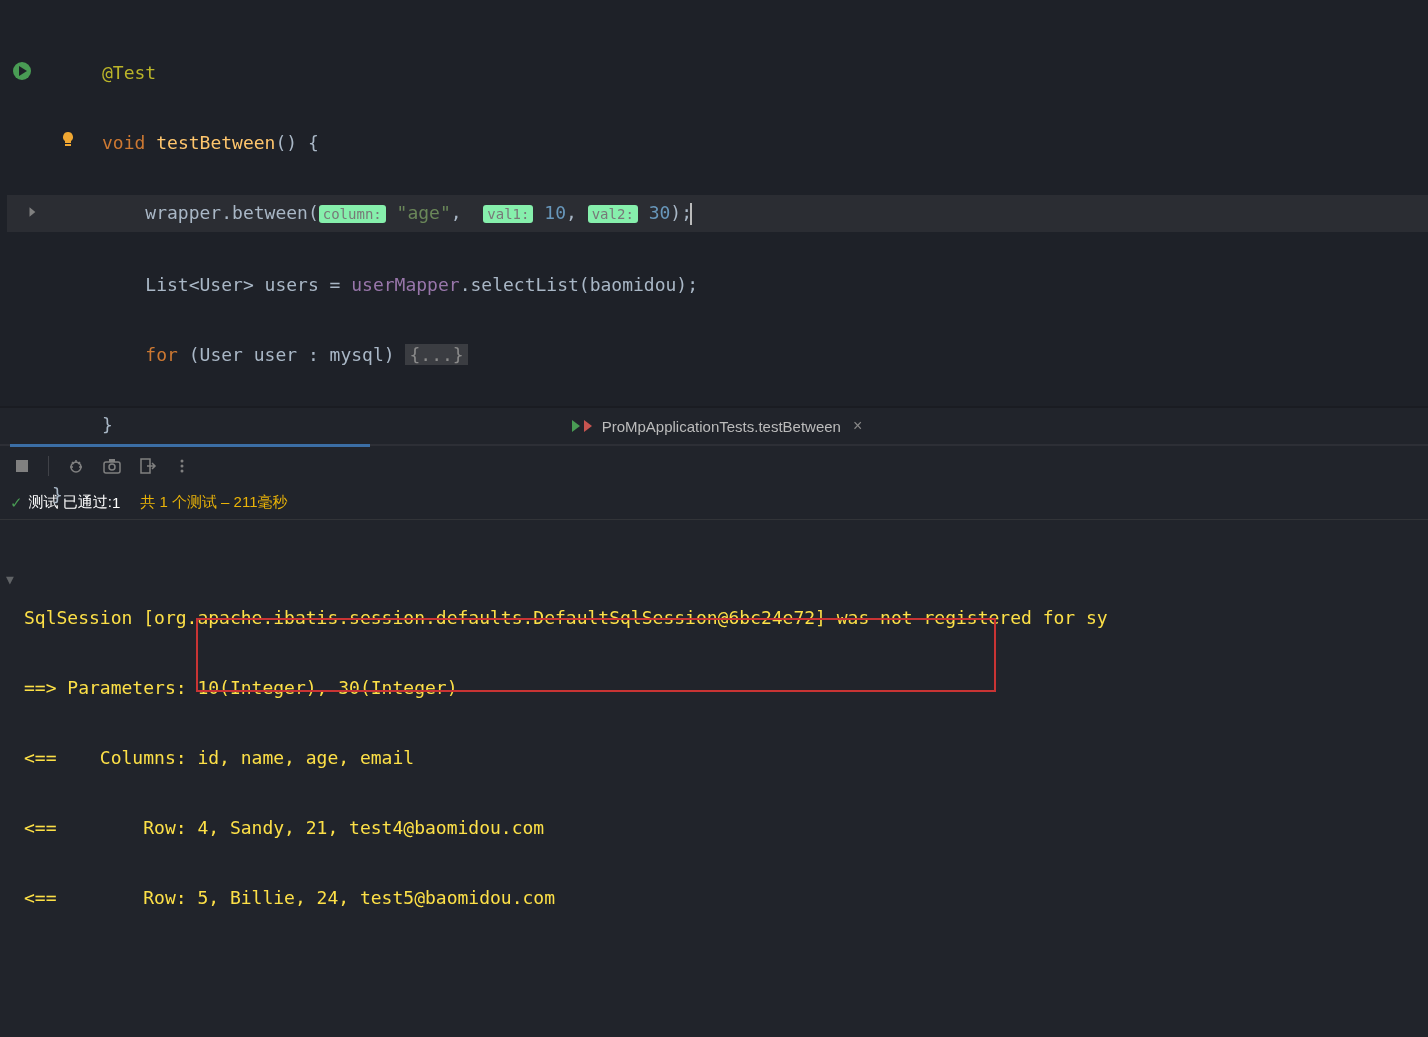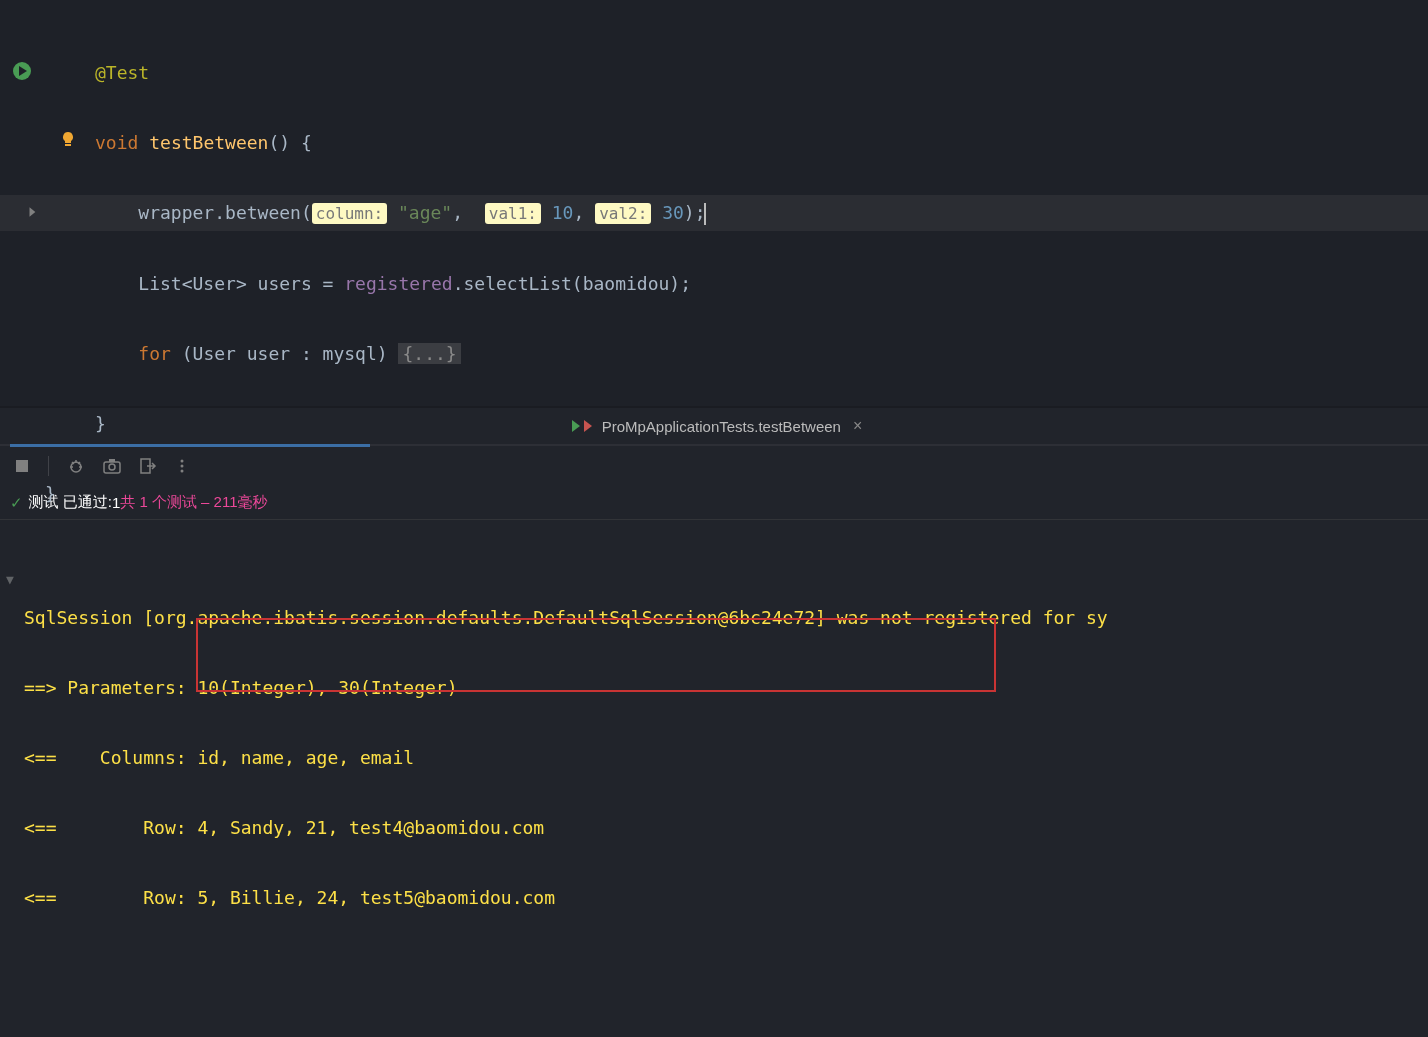--- a/index.html
+++ b/index.html
@@ -9,20 +9,21 @@
     font-family: 'Consolas', 'Monaco', monospace;
     font-size: 18px;
     width: 1428px;
     height: 1037px;
     overflow: hidden;
   }
   .editor-area {
     height: 406px;
     position: relative;
     background: #1e2128;
+    padding-left: 7px;
   }
   .gutter {
     position: absolute;
     left: 0;
     top: 0;
     width: 90px;
     height: 100%;
   }
   .gutter-icon {
     position: absolute;
@@ -55,21 +56,21 @@
     background: #2b2d33;
     margin-left: -95px;
     padding-left: 95px;
   }
   .tk-annotation { color: #bbb529; }
   .tk-keyword { color: #cc7832; }
   .tk-method { color: #ffc66d; }
   .tk-identifier { color: #a9b7c6; }
   .tk-string { color: #6a8759; }
   .tk-number { color: #6897bb; }
-  .tk-hint { color: #787878; background: #fef9c3; padding: 1px 4px; border-radius: 3px; font-size: 16px; }
+  .tk-hint { color: #787878; background: #86efac; padding: 1px 4px; border-radius: 3px; font-size: 14px; }
   .tk-field { color: #9876aa; }
   .tk-fold { background: #3b3d42; color: #8a8a8a; padding: 0 4px; }
   .tk-punct { color: #a9b7c6; }
   .caret {
     display: inline-block;
     width: 2px;
     height: 22px;
     background: #bbbbbb;
     vertical-align: middle;
     margin-left: -2px;
@@ -139,21 +140,21 @@
     padding-left: 10px;
     font-size: 15px;
     font-family: -apple-system, 'Segoe UI', sans-serif;
     border-bottom: 1px solid #323438;
   }
   .test-check {
     color: #499c54;
     margin-right: 6px;
   }
   .test-status-text { color: #ffffff; }
-  .test-status-dim { color: #ec4899; }
+  .test-status-dim { color: #eab308; margin-left: 20px; }
   .console {
     background: #21242b;
     padding: 10px 24px 20px 24px;
     line-height: 35px;
     white-space: pre;
     position: relative;
     font-size: 18px;
   }
   .console-line { display: block; color: #fde047; }
   .console-collapse {
@@ -193,21 +194,21 @@
     <span class="gutter-icon expand-icon">
       <svg viewBox="0 0 12 12" width="14" height="14">
           <path fill="#808080" d="M3 2l5 4-5 4z"></path>
         </svg>
     </span>
   </div>
   <div class="code-content">
 <span class="code-line"><span class="tk-annotation">@Test</span></span>
 <span class="code-line"><span class="tk-keyword">void</span> <span class="tk-method">testBetween</span><span class="tk-punct">() {</span></span>
 <span class="code-line highlighted-line"><span class="tk-identifier">    wrapper.between(</span><span class="tk-hint">column:</span><span class="tk-string"> "age"</span><span class="tk-punct">, </span> <span class="tk-hint">val1:</span><span class="tk-number"> 10</span><span class="tk-punct">, </span><span class="tk-hint">val2:</span><span class="tk-number"> 30</span><span class="tk-punct">);</span><span class="caret"></span></span>
-<span class="code-line"><span class="tk-identifier">    List&lt;User&gt; users = </span><span class="tk-field">registered</span><span class="tk-identifier">.selectList(baomidou);</span></span>
+<span class="code-line"><span class="tk-identifier">    List&lt;User&gt; users = </span><span class="tk-field">userMapper</span><span class="tk-identifier">.selectList(baomidou);</span></span>
 <span class="code-line"><span>    </span><span class="tk-keyword">for</span><span class="tk-identifier"> (User user : mysql) </span><span class="tk-fold">{...}</span></span>
 <span class="code-line"><span class="tk-punct">}</span></span>
 <span class="code-line" style="margin-left:-50px"><span class="tk-punct">}</span></span>
   </div>
 </div>
 
 <div class="panel-divider"></div>
 
 <div class="panel-tabs">
   <div class="panel-tab">

